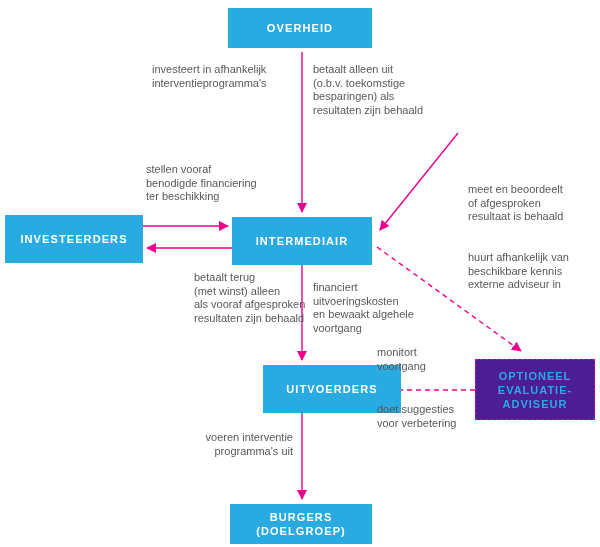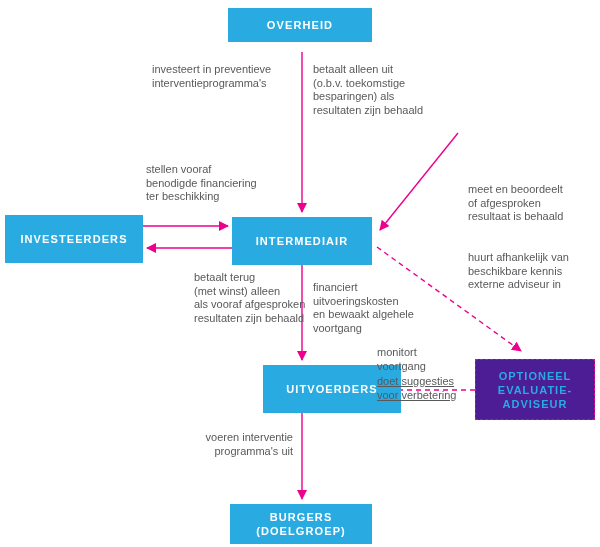--- a/index.html
+++ b/index.html
@@ -39,37 +39,37 @@
     letter-spacing:1px;
   }
   .lbl{
     position:absolute;
     color:var(--label-text);
     font-size:11px;
     line-height:13.5px;
     white-space:pre-line;
   }
   
-  #node-overheid      {left:228px; top:8px;   width:144px; height:34px;}
+  #node-overheid      {left:228px; top:8px;   width:144px; height:40px;}
   #node-beoordelaar   {left:456px; top:84px;  width:141px; height:48px;}
   #node-investeerders {left:5px;   top:215px; width:138px; height:48px;}
   #node-intermediair  {left:232px; top:217px; width:140px; height:48px;}
   #node-uitvoerders   {left:232px; top:365px; width:138px; height:48px;margin-left:31px;}
   #node-burgers       {left:230px; top:504px; width:142px; height:40px;}
   #node-adviseur      {left:475px; top:359px; width:118px; height:59px;}
   
   #lbl-investeert    {left:152px; top:63px;}
   #lbl-betaalt-uit   {left:313px; top:63px;}
   #lbl-stellen       {left:146px; top:163px;}
   #lbl-betaalt-terug {left:146px; top:271px;margin-left:48px;}
   #lbl-meet          {left:468px; top:183px;}
   #lbl-huurt         {left:468px; top:251px;}
   #lbl-financiert    {left:313px; top:281px;}
   #lbl-monitort      {left:377px; top:346px;}
-  #lbl-doet          {left:377px; top:375px;text-decoration:underline;}
+  #lbl-doet          {left:377px; top:403px;}
   #lbl-voeren        {left:150px; top:431px; width:143px; text-align:right;}
 </style>
 </head>
 <body>
 
 <div class="canvas">
 
   <svg class="edges" width="600" height="547" viewBox="0 0 600 547">
     <defs>
       <marker id="ah" markerUnits="userSpaceOnUse" markerWidth="12" markerHeight="12" refX="9" refY="5" orient="auto">
@@ -89,21 +89,21 @@
   <div class="node" id="node-overheid">OVERHEID</div>
   <div class="node" id="node-investeerders">INVESTEERDERS</div>
   <div class="node" id="node-intermediair">INTERMEDIAIR</div>
   <div class="node" id="node-uitvoerders">UITVOERDERS</div>
   <div class="node" id="node-burgers">BURGERS
 (DOELGROEP)</div>
   <div class="node optional" id="node-adviseur">OPTIONEEL
 EVALUATIE-
 ADVISEUR</div>
 
-  <div class="lbl" id="lbl-investeert">investeert in preventieve
+  <div class="lbl" id="lbl-investeert">investeert in afhankelijk
 interventieprogramma's</div>
   <div class="lbl" id="lbl-betaalt-uit">betaalt alleen uit
 (o.b.v. toekomstige
 besparingen) als
 resultaten zijn behaald</div>
   <div class="lbl" id="lbl-stellen">stellen vooraf
 benodigde financiering
 ter beschikking</div>
   <div class="lbl" id="lbl-betaalt-terug">betaalt terug
 (met winst) alleen

